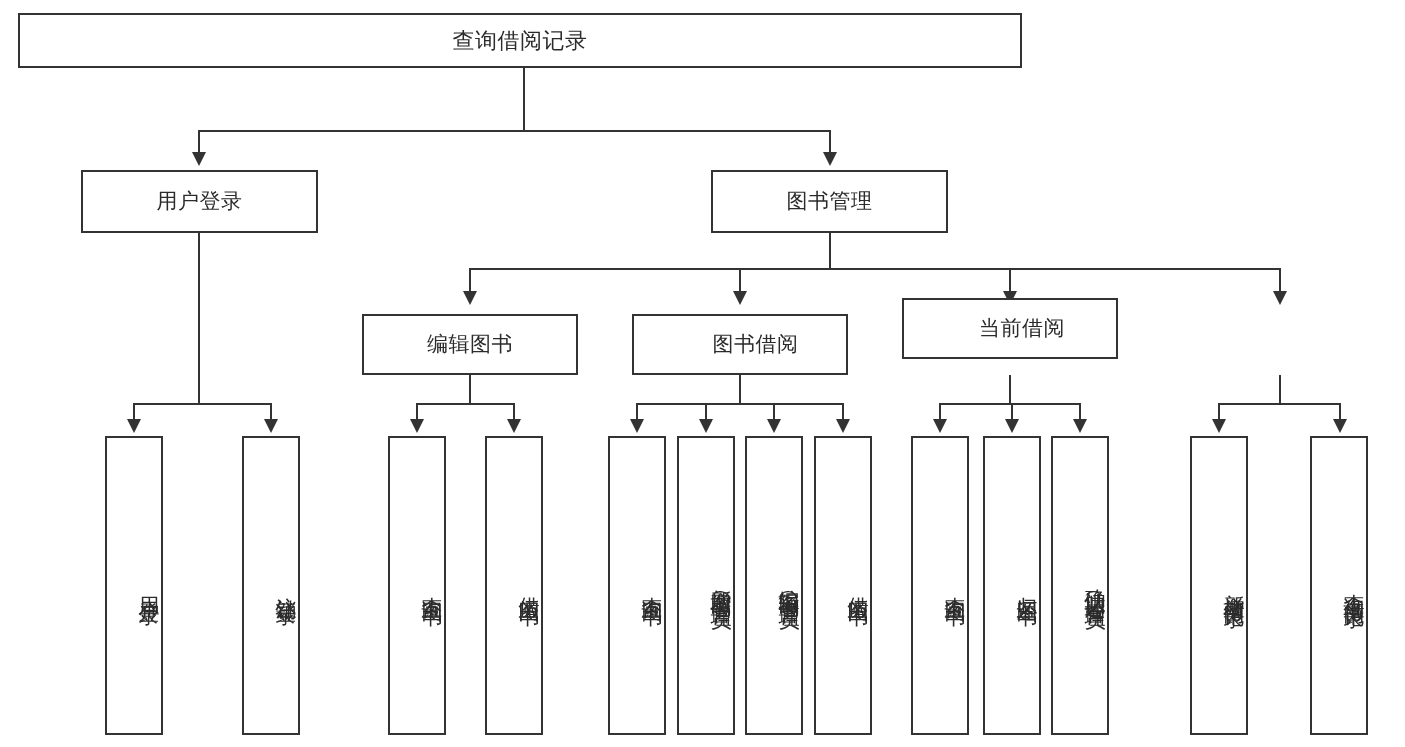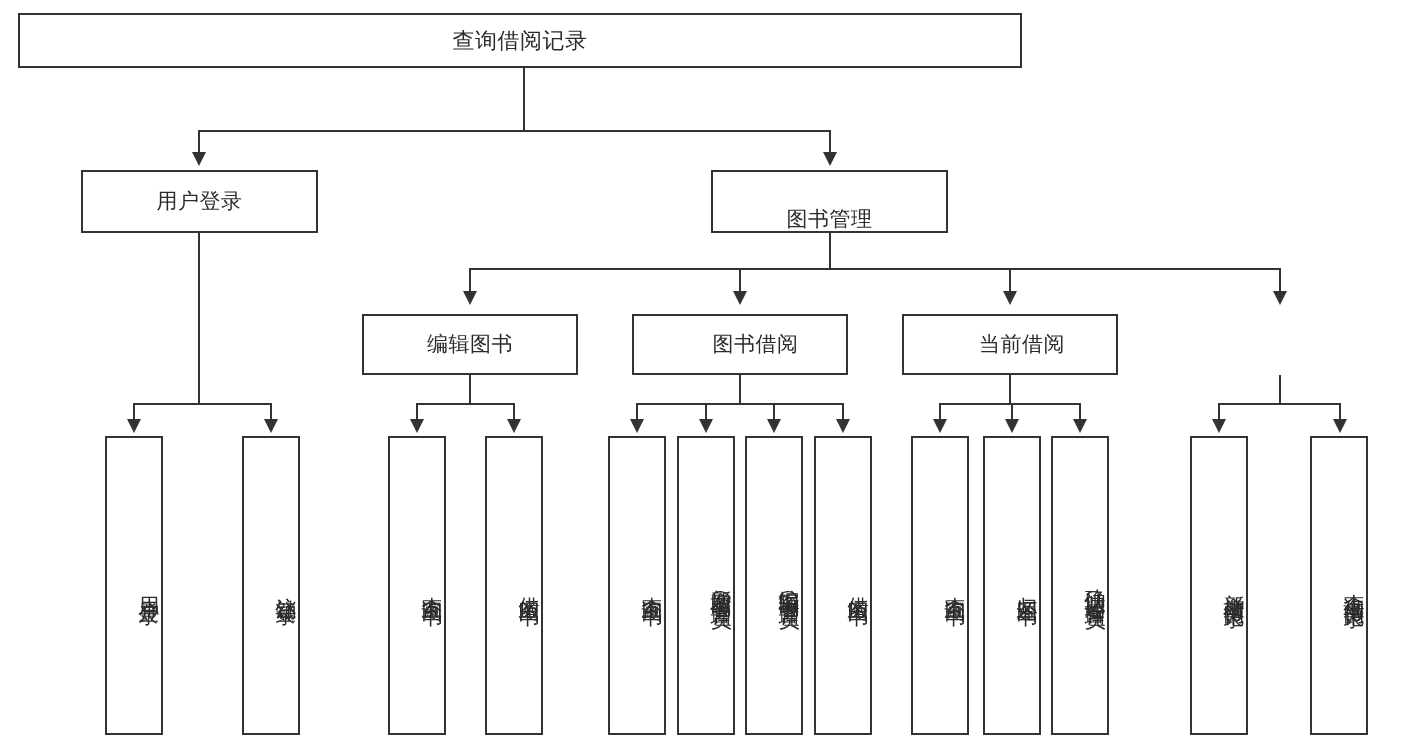--- a/index.html
+++ b/index.html
@@ -85,21 +85,21 @@
   <div class="edge h" style="left:198px; top:130px; width:632px;"></div>
 
   <div class="edge v" style="left:198px; top:130px; height:26px;"></div>
   <div class="arrow" style="left:192px; top:152px;"></div>
   <div class="edge v" style="left:829px; top:130px; height:26px;"></div>
   <div class="arrow" style="left:823px; top:152px;"></div>
 
   <div class="node" style="left:81px; top:170px; width:237px; height:63px;">
     <span class="label">用户登录</span>
   </div>
-  <div class="node" style="left:711px; top:170px; width:237px; height:63px;align-items:flex-end;">
+  <div class="node" style="left:711px; top:170px; width:237px; height:63px;">
     <span class="label">图书管理</span>
   </div>
 
   <div class="edge v" style="left:198px; top:233px; height:172px;"></div>
   <div class="edge h" style="left:133px; top:403px; width:138px;"></div>
   <div class="edge v" style="left:133px; top:403px; height:19px;"></div>
   <div class="arrow" style="left:127px; top:419px;"></div>
   <div class="edge v" style="left:270px; top:403px; height:19px;"></div>
   <div class="arrow" style="left:264px; top:419px;"></div>
 
@@ -113,21 +113,21 @@
   <div class="arrow" style="left:1003px; top:291px;"></div>
   <div class="edge v" style="left:1279px; top:268px; height:26px;"></div>
   <div class="arrow" style="left:1273px; top:291px;"></div>
 
   <div class="node" style="left:362px; top:314px; width:216px; height:61px;">
     <span class="label">编辑图书</span>
   </div>
   <div class="node" style="left:632px; top:314px; width:216px; height:61px;padding-left:31px;">
     <span class="label">图书借阅</span>
   </div>
-  <div class="node" style="left:902px; top:314px; width:216px; height:61px;padding-left:24px;">
+  <div class="node" style="left:902px; top:298px; width:216px; height:61px;padding-left:24px;">
     <span class="label">当前借阅</span>
   </div>
 
   <div class="edge v" style="left:469px; top:375px; height:30px;"></div>
   <div class="edge h" style="left:416px; top:403px; width:98px;"></div>
   <div class="edge v" style="left:416px; top:403px; height:19px;"></div>
   <div class="arrow" style="left:410px; top:419px;"></div>
   <div class="edge v" style="left:513px; top:403px; height:19px;"></div>
   <div class="arrow" style="left:507px; top:419px;"></div>
 

